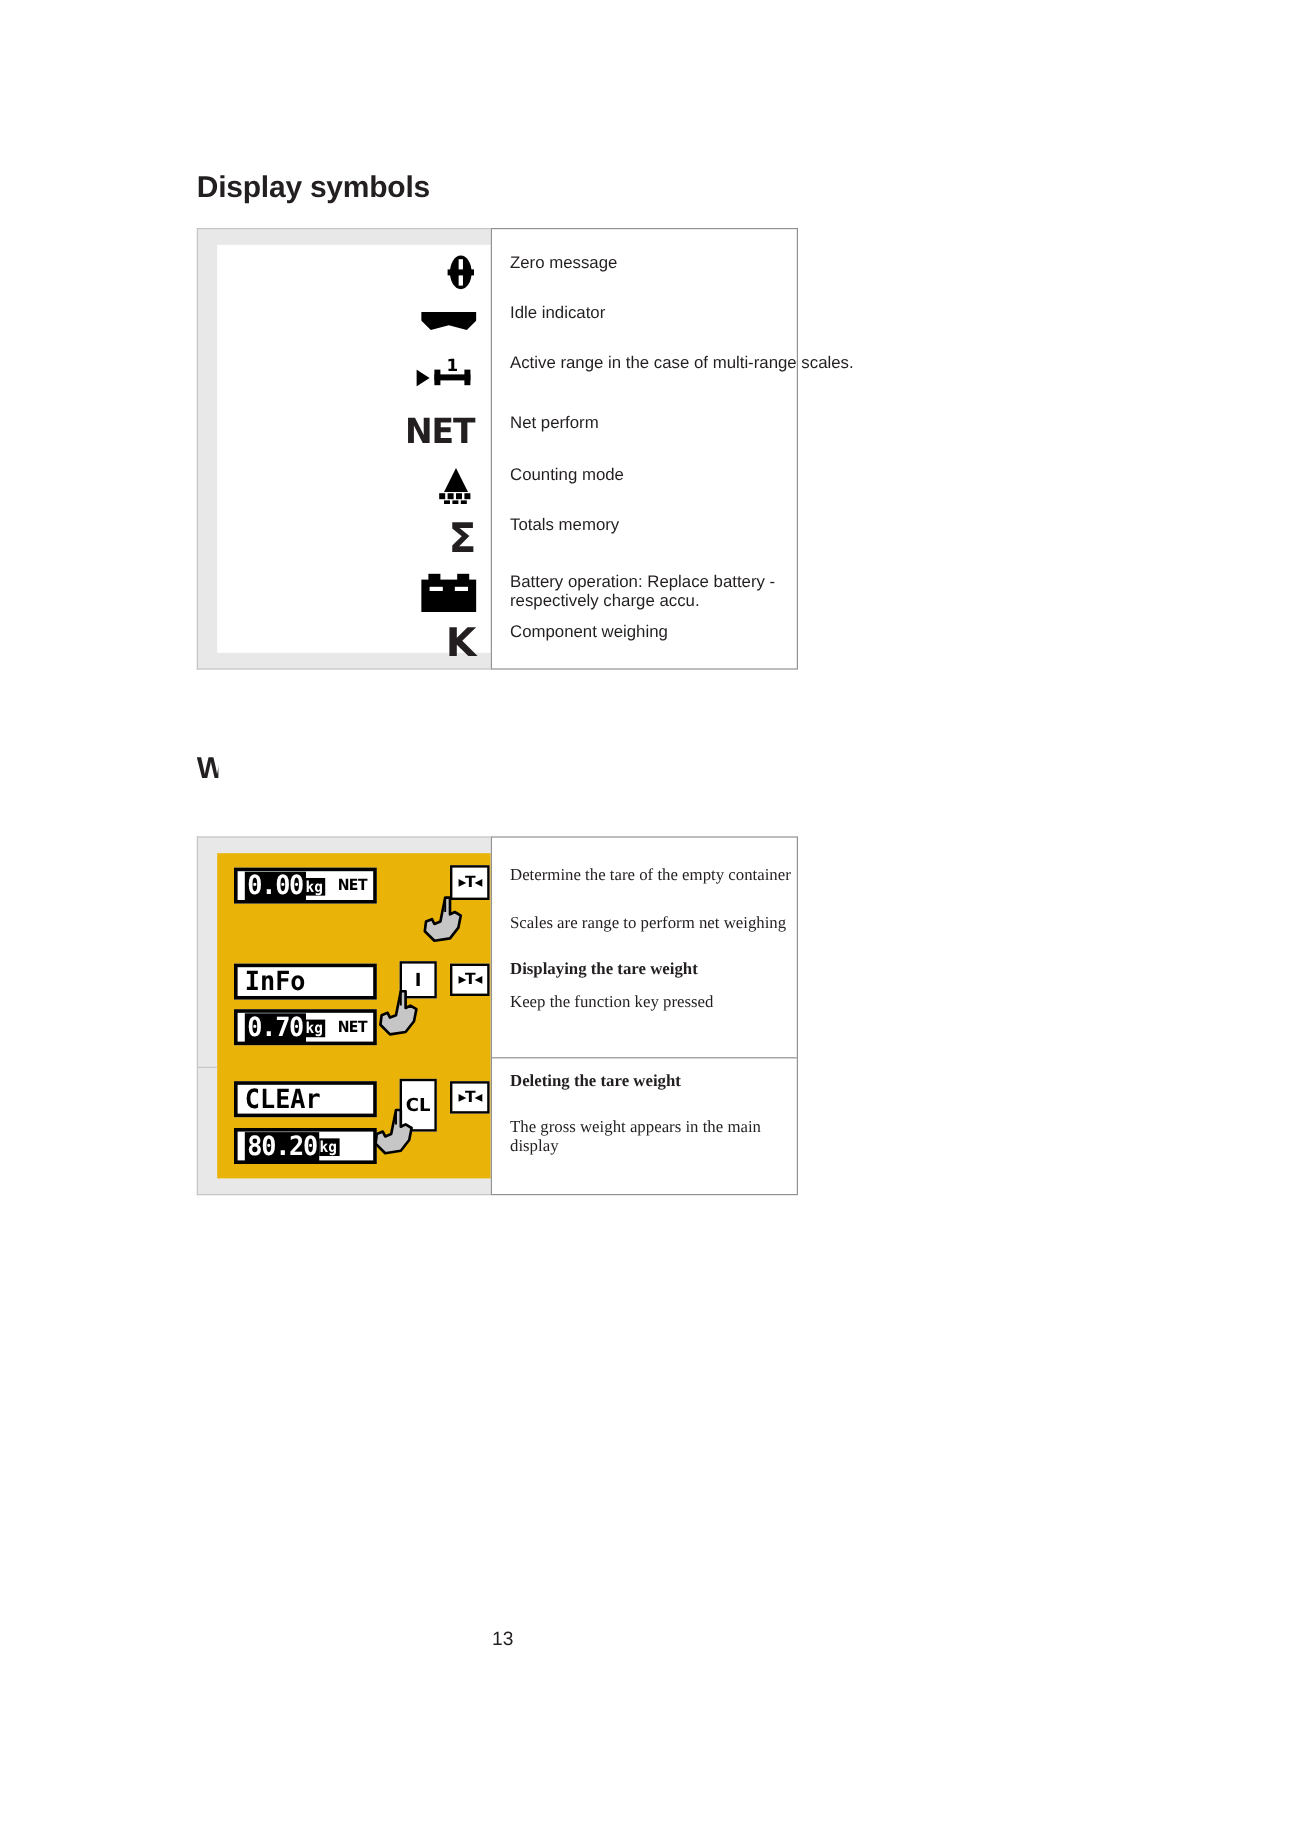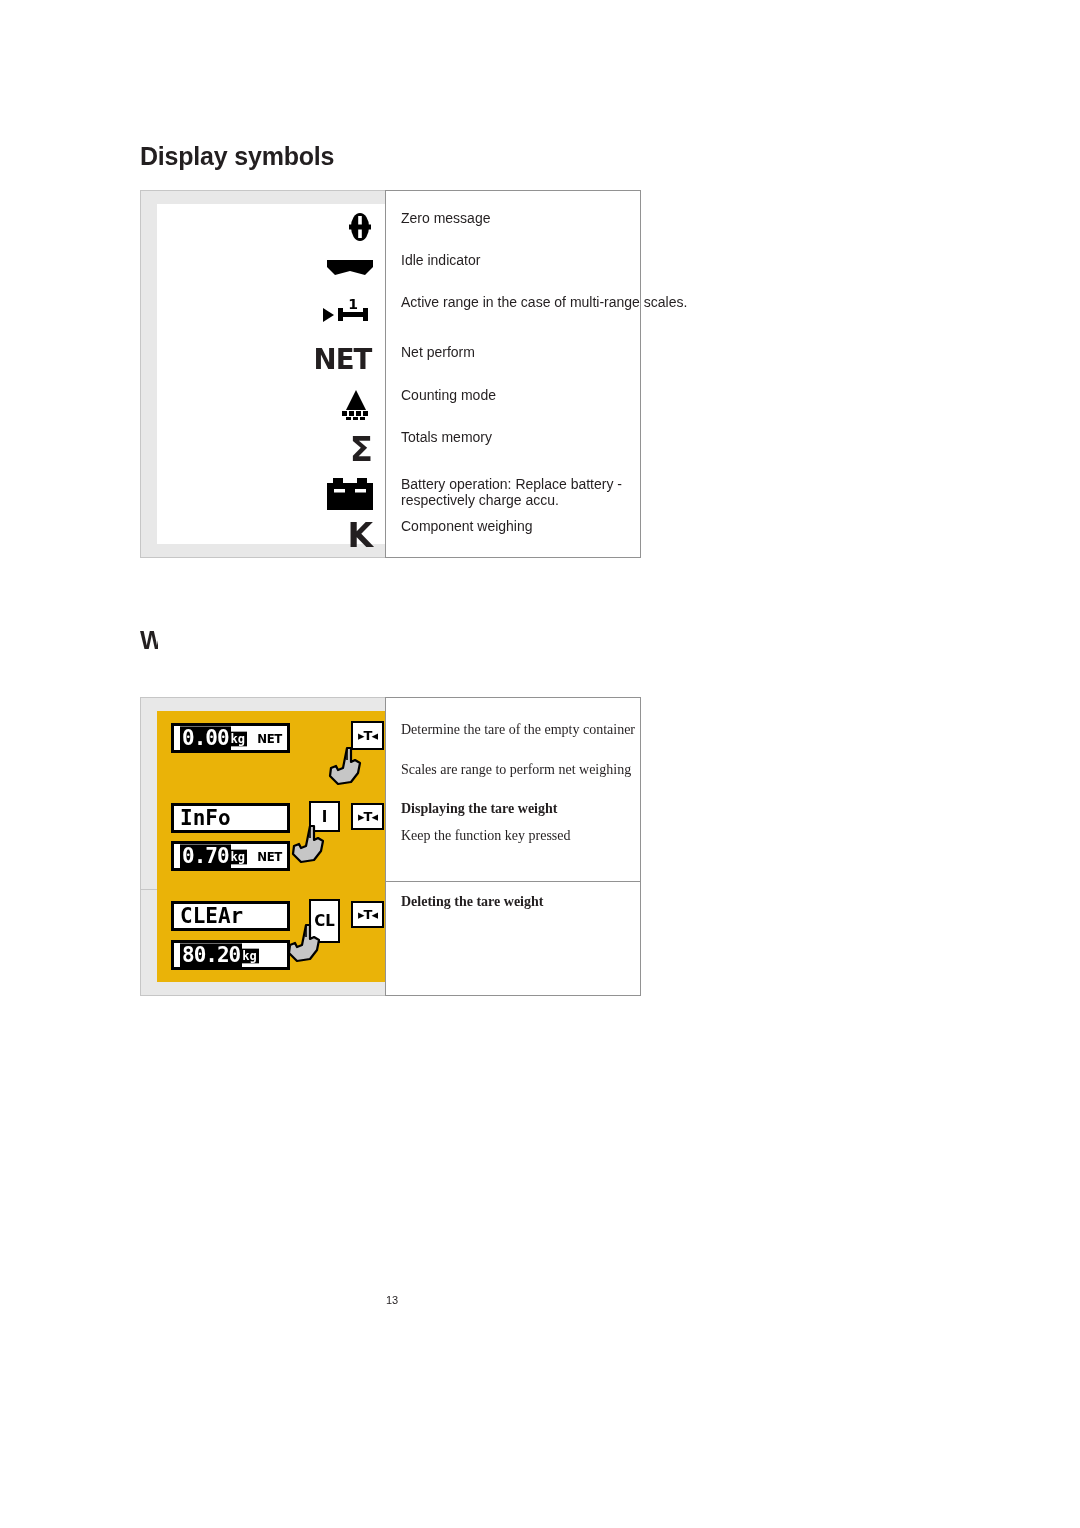--- a/index.html
+++ b/index.html
@@ -12,20 +12,21 @@
     height: 1528px;
     position: relative;
     font-family: "Liberation Sans", sans-serif;
     color: #231f20;
     overflow: hidden;
   }
 
   .page {
     position: absolute;
     inset: 0;
+    margin-left: 24px;
   }
 
   
   .page-title {
     position: absolute;
     left: 140px;
     top: 142px;
     font-size: 25px;
     font-weight: bold;
     letter-spacing: -0.2px;
@@ -236,22 +237,22 @@
 
   .desc-b {
     font-weight: bold;
     color: #231f20;
   }
 
   
   .page-number {
     position: absolute;
     left: 386px;
-    top: 1294px;
-    font-size: 11px;
+    top: 1358px;
+    font-size: 16px;
     color: #231f20;
   }
 </style>
 </head>
 <body>
 
 <div class="page">
 
   <div class="page-title">Display symbols</div>
 
@@ -408,18 +409,19 @@
 
     <div class="right-col">
       <div class="desc-row" style="top:24px;">Determine the tare of the empty container</div>
       <div class="desc-row" style="top:64px;">Scales are range to perform net weighing</div>
       <div class="desc-row desc-b" style="top:103px;">Displaying the tare weight</div>
       <div class="desc-row" style="top:130px;">Keep the function key pressed</div>
 
       <div class="row-divider" style="top:183px;"></div>
 
       <div class="desc-row desc-b" style="top:196px;">Deleting the tare weight</div>
+      <div class="desc-row" style="top:234px; right:26px;">The gross weight appears in the main display</div>
     </div>
   </div>
 
   <div class="page-number">13</div>
 
 </div>
 
 </body></html>

